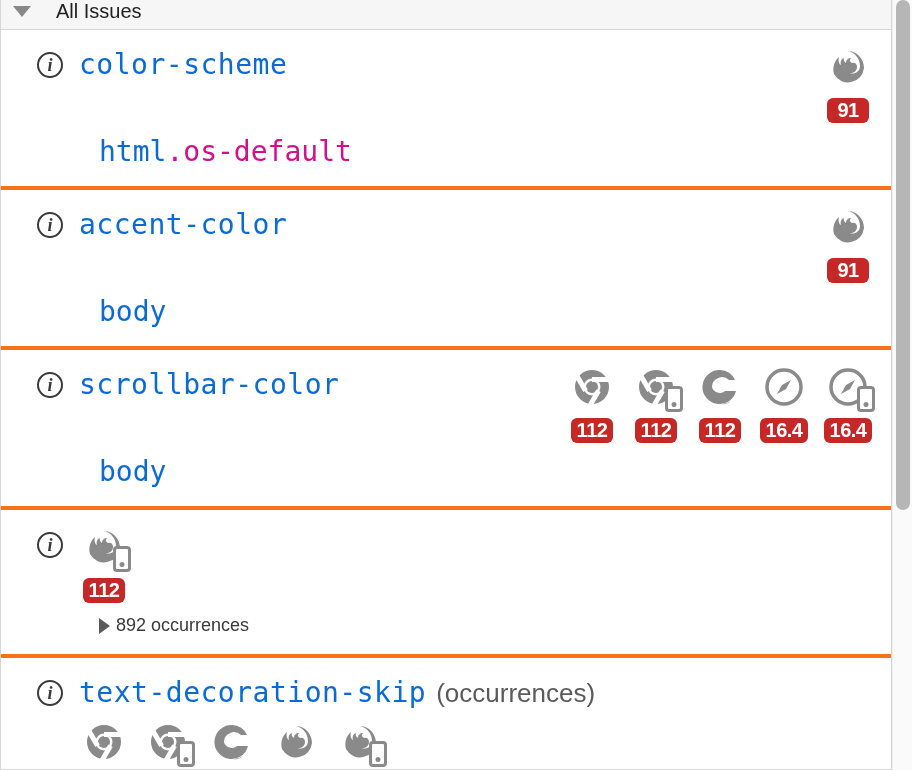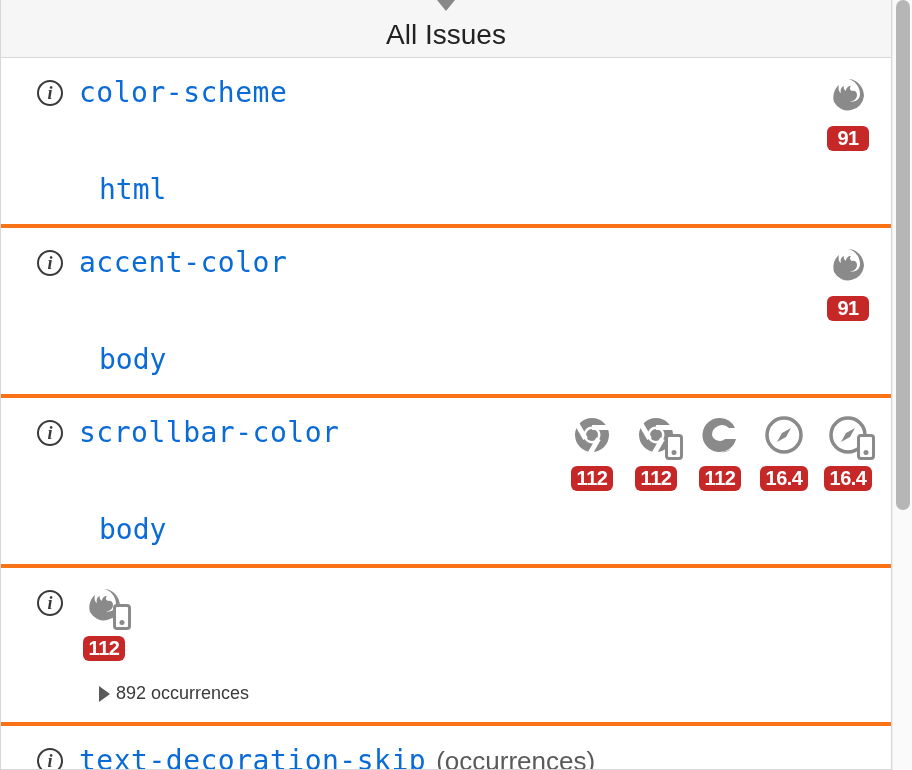--- a/index.html
+++ b/index.html
@@ -34,26 +34,25 @@
   .scrollbar-thumb {
     position: absolute;
     left: 3px; top: 0;
     width: 14px; height: 510px;
     background: #b6b6b6;
     border-radius: 7px;
   }
   .section-header {
     display: flex;
     align-items: center;
-    gap: 8px;
+    gap: 25px;
     padding: 0 12px 6px 12px;
     background: #f6f6f6;
     border-bottom: 1px solid #d7d7d7;
-    font-size: 28px;
-    flex-direction: column;
+    font-size: 20px;
   }
   .tri-down {
     width: 0; height: 0;
     border-left: 9px solid transparent;
     border-right: 9px solid transparent;
     border-top: 11px solid #888;
   }
   .tri-right {
     display: inline-block;
     width: 0; height: 0;
@@ -100,21 +99,21 @@
     font-family: ui-monospace, SFMono-Regular, Menlo, monospace;
     font-size: 28px;
     letter-spacing: 0.5px;
   }
   .prop-note {
     color: #5a5a5a;
     font-size: 26px;
     margin-left: 10px;
   }
   .sub {
-    margin-top: 22px;
+    margin-top: 12px;
     margin-left: 62px;
     display: flex;
     align-items: center;
   }
   .sel-tag {
     color: #0a6bd6;
     font-family: ui-monospace, SFMono-Regular, Menlo, monospace;
     font-size: 28px;
   }
   .sel-class {
@@ -245,20 +244,21 @@
                   <svg viewBox="0 0 38 38" class="bicon">
                     <use href="#ic-firefox"></use>
                   </svg>
                 </div>
                 <span class="ver">91</span>
               </div>
             </div>
           </div>
           <div class="sub">
             <span class="sel-tag">html</span>
+            <span class="sel-class">.os-default</span>
           </div>
         </div>
         <div class="issue">
           <div class="issue-top">
             <span class="info-icon"></span>
             <div class="prop"><span class="prop-name">accent-color</span></div>
             <div class="browsers">
               <div class="bcell">
                 <div class="bicon-wrap">
                   <svg viewBox="0 0 38 38" class="bicon">

